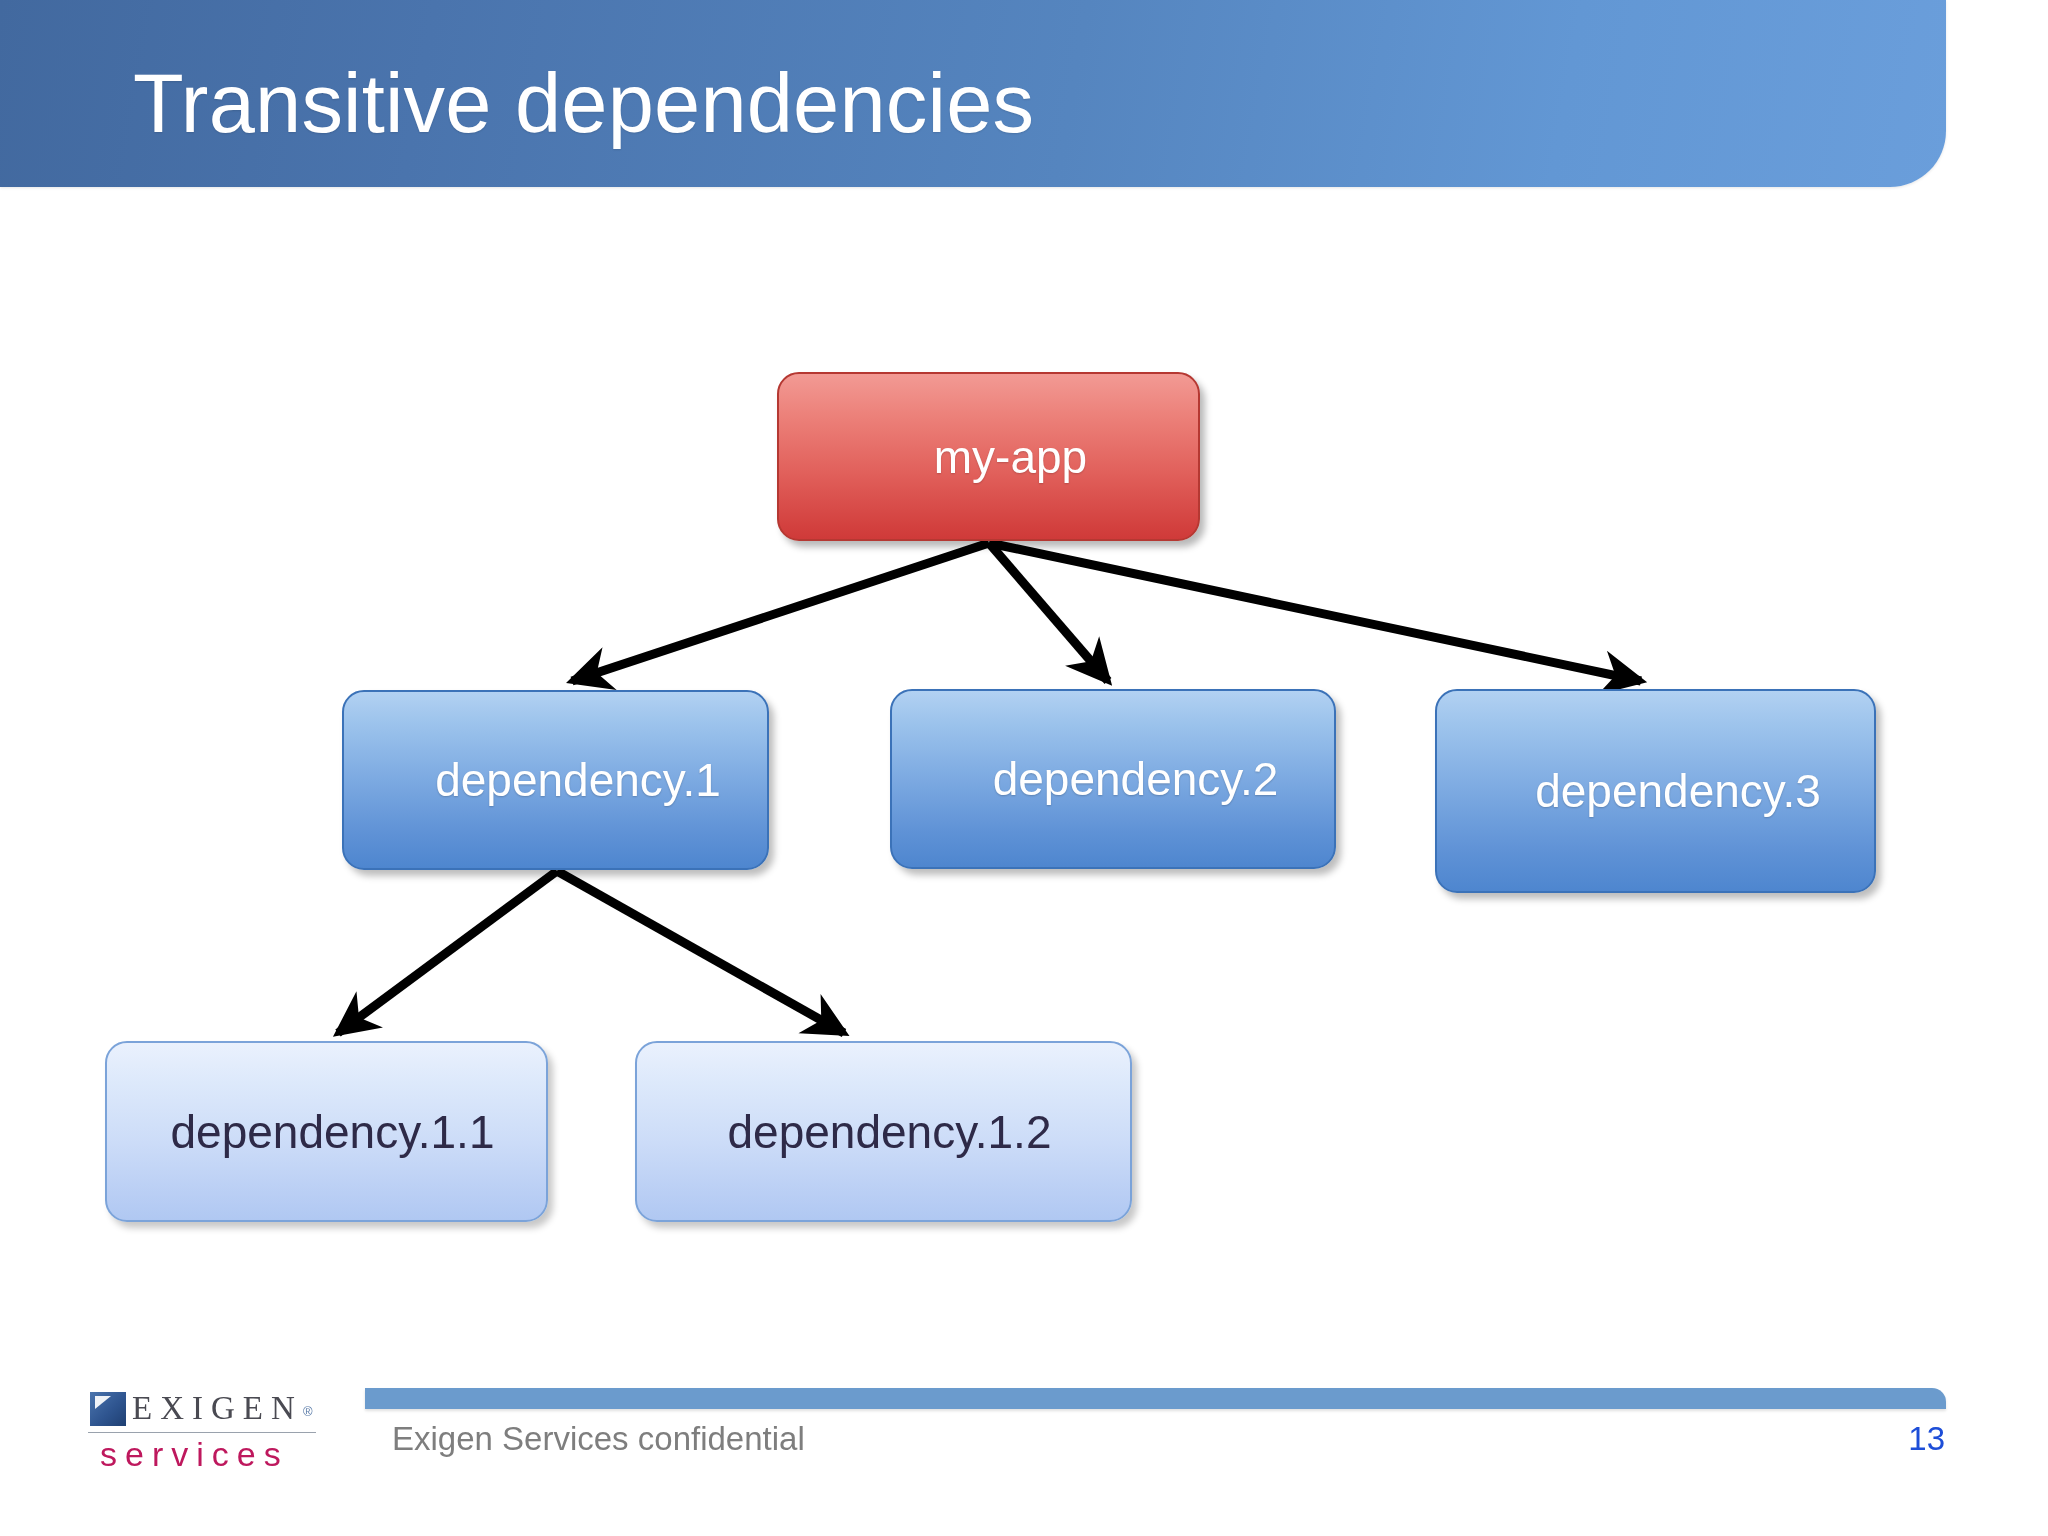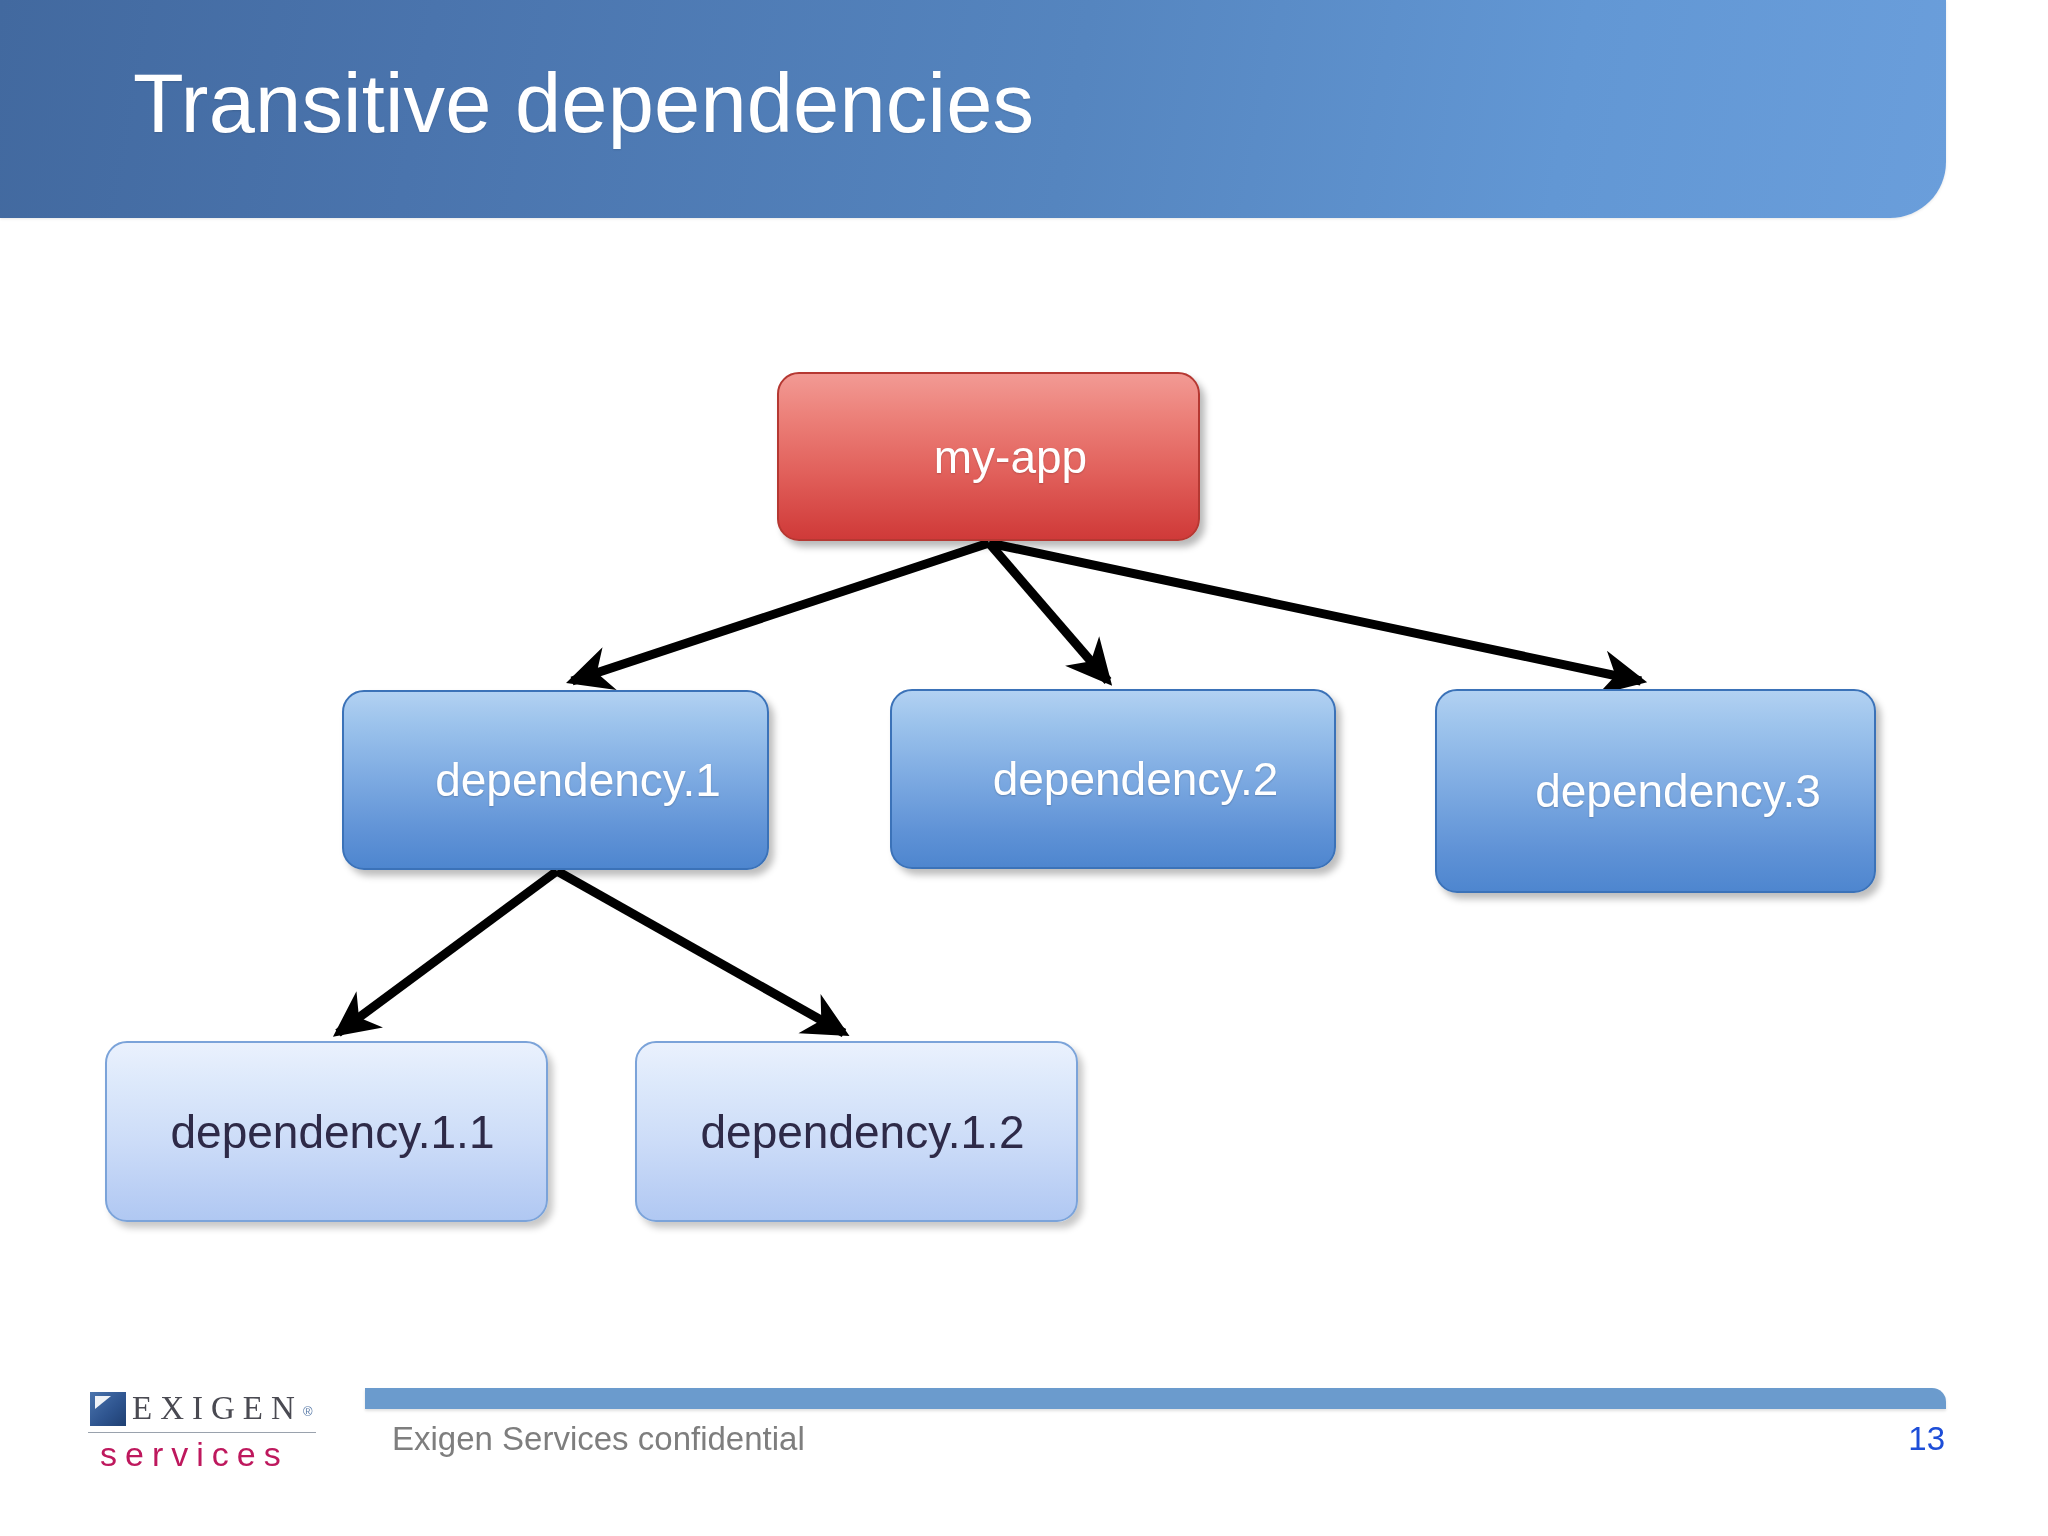--- a/index.html
+++ b/index.html
@@ -23,21 +23,21 @@
     height: 1536px;
     background: #ffffff;
   }
 
   
   #title-banner {
     position: absolute;
     left: 0;
     top: 0;
     width: 1946px;
-    height: 218px;
+    height: 187px;
     background: linear-gradient(100deg, #42699f 0%, #4a74ad 22%, #5585bf 55%, #6297d4 80%, #6a9edb 100%);
     border-bottom-right-radius: 56px;
     box-shadow: 0 1px 3px rgba(0,0,0,0.10);
   }
   #title-text {
     position: absolute;
     left: 133px;
     top: 56px;
     font-size: 83px;
     line-height: 96px;
@@ -257,21 +257,21 @@
     </div>
 
     <div class="node node--mid" style="left:1435px; top:689px; width:441px; height:204px;">
       <span class="node-label">dependency.3</span>
     </div>
 
     <div class="node node--leaf" style="left:105px; top:1041px; width:443px; height:181px;">
       <span class="node-label">dependency.1.1</span>
     </div>
 
-    <div class="node node--leaf" style="left:635px; top:1041px; width:443px; height:181px;border-radius:21px;">
+    <div class="node node--leaf" style="left:635px; top:1041px; width:497px; height:181px;">
       <span class="node-label">dependency.1.2</span>
     </div>
 
   </div>
 
   <div id="footer">
 
     <div id="logo">
       <div id="logo-mark"></div>
       <div id="logo-wordmark">EXIGEN</div>

